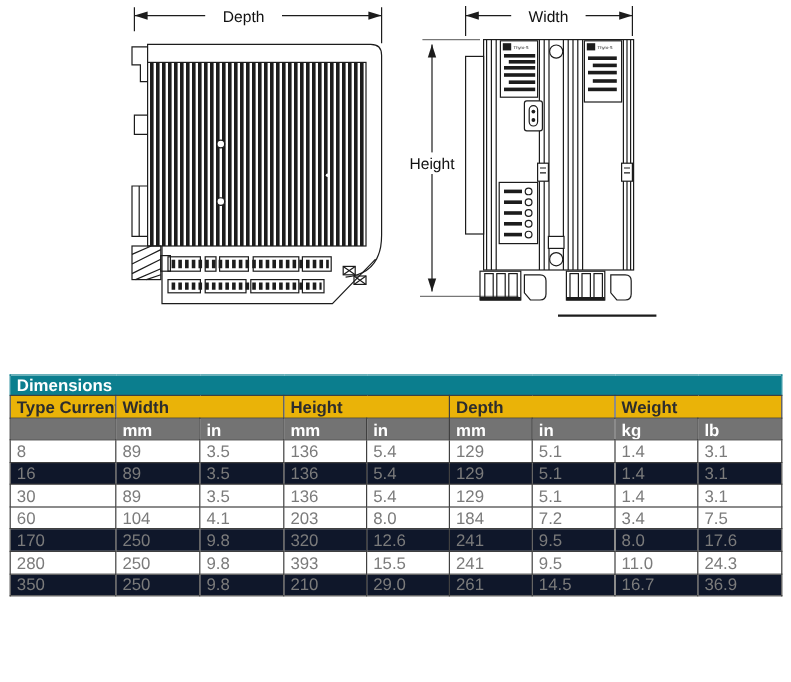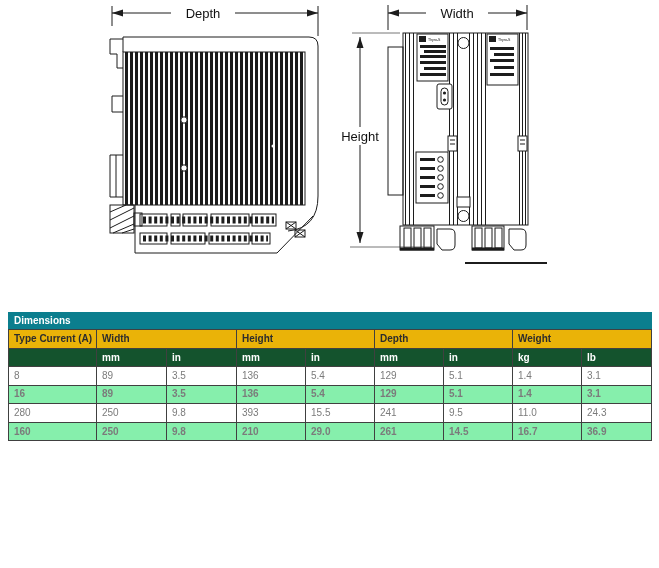--- a/index.html
+++ b/index.html
@@ -4,35 +4,35 @@
 <style>
   html,body{margin:0;padding:0;}
   body{
     width:659px;height:568px;position:relative;background:#ffffff;
     font-family:"Liberation Sans", sans-serif;overflow:hidden;
   }
   .diagram-area{position:absolute;left:0;top:0;width:659px;height:305px;}
   .table-wrap{position:absolute;left:8px;top:312px;width:643px;}
   table{
     border-collapse:collapse;width:643px;table-layout:fixed;
-    font-size:10px;line-height:1;
+    font-size:14px;line-height:1;
   }
   th,td{
     border:1px solid #404040;box-sizing:border-box;
     padding:0 0 0 5px;text-align:left;vertical-align:middle;
     overflow:hidden;white-space:nowrap;
   }
   .title-row th{
     background:#0b7e8e;color:#ffffff;font-weight:bold;height:17px;
     border:1px solid #0b7e8e;border-bottom:1px solid #404040;
   }
   .group-row th{background:#eab308;color:#2d2d2d;font-weight:bold;height:19px;margin-left:33px;}
-  .unit-row th{background:#14532d;color:#ffffff;font-weight:bold;height:18px;}
+  .unit-row th{background:#737373;color:#ffffff;font-weight:bold;height:18px;}
   tbody td{background:#ffffff;color:#7b7b7b;height:18.6px;font-weight:normal;}
-  tr.alt td{background:#86efac;font-weight:bold;}
+  tr.alt td{background:#0f172a;}
   svg text{font-family:"Liberation Sans", sans-serif;}
   .dim-label{font-size:13px;fill:#111111;}
   .tiny-label{font-size:3.5px;fill:#111111;}
 </style>
 </head>
 <body>
 
 <div class="diagram-area">
 <svg width="659" height="305" viewBox="0 0 659 305">
   <defs>
@@ -261,32 +261,65 @@
           <td>89</td>
           <td>3.5</td>
           <td>136</td>
           <td>5.4</td>
           <td>129</td>
           <td>5.1</td>
           <td>1.4</td>
           <td>3.1</td>
         </tr>
         <tr>
+          <td>30</td>
+          <td>89</td>
+          <td>3.5</td>
+          <td>136</td>
+          <td>5.4</td>
+          <td>129</td>
+          <td>5.1</td>
+          <td>1.4</td>
+          <td>3.1</td>
+        </tr>
+        <tr>
+          <td>60</td>
+          <td>104</td>
+          <td>4.1</td>
+          <td>203</td>
+          <td>8.0</td>
+          <td>184</td>
+          <td>7.2</td>
+          <td>3.4</td>
+          <td>7.5</td>
+        </tr>
+        <tr class="alt">
+          <td>170</td>
+          <td>250</td>
+          <td>9.8</td>
+          <td>320</td>
+          <td>12.6</td>
+          <td>241</td>
+          <td>9.5</td>
+          <td>8.0</td>
+          <td>17.6</td>
+        </tr>
+        <tr>
           <td>280</td>
           <td>250</td>
           <td>9.8</td>
           <td>393</td>
           <td>15.5</td>
           <td>241</td>
           <td>9.5</td>
           <td>11.0</td>
           <td>24.3</td>
         </tr>
         <tr class="alt">
-          <td>160</td>
+          <td>350</td>
           <td>250</td>
           <td>9.8</td>
           <td>210</td>
           <td>29.0</td>
           <td>261</td>
           <td>14.5</td>
           <td>16.7</td>
           <td>36.9</td>
         </tr>
       </tbody>

